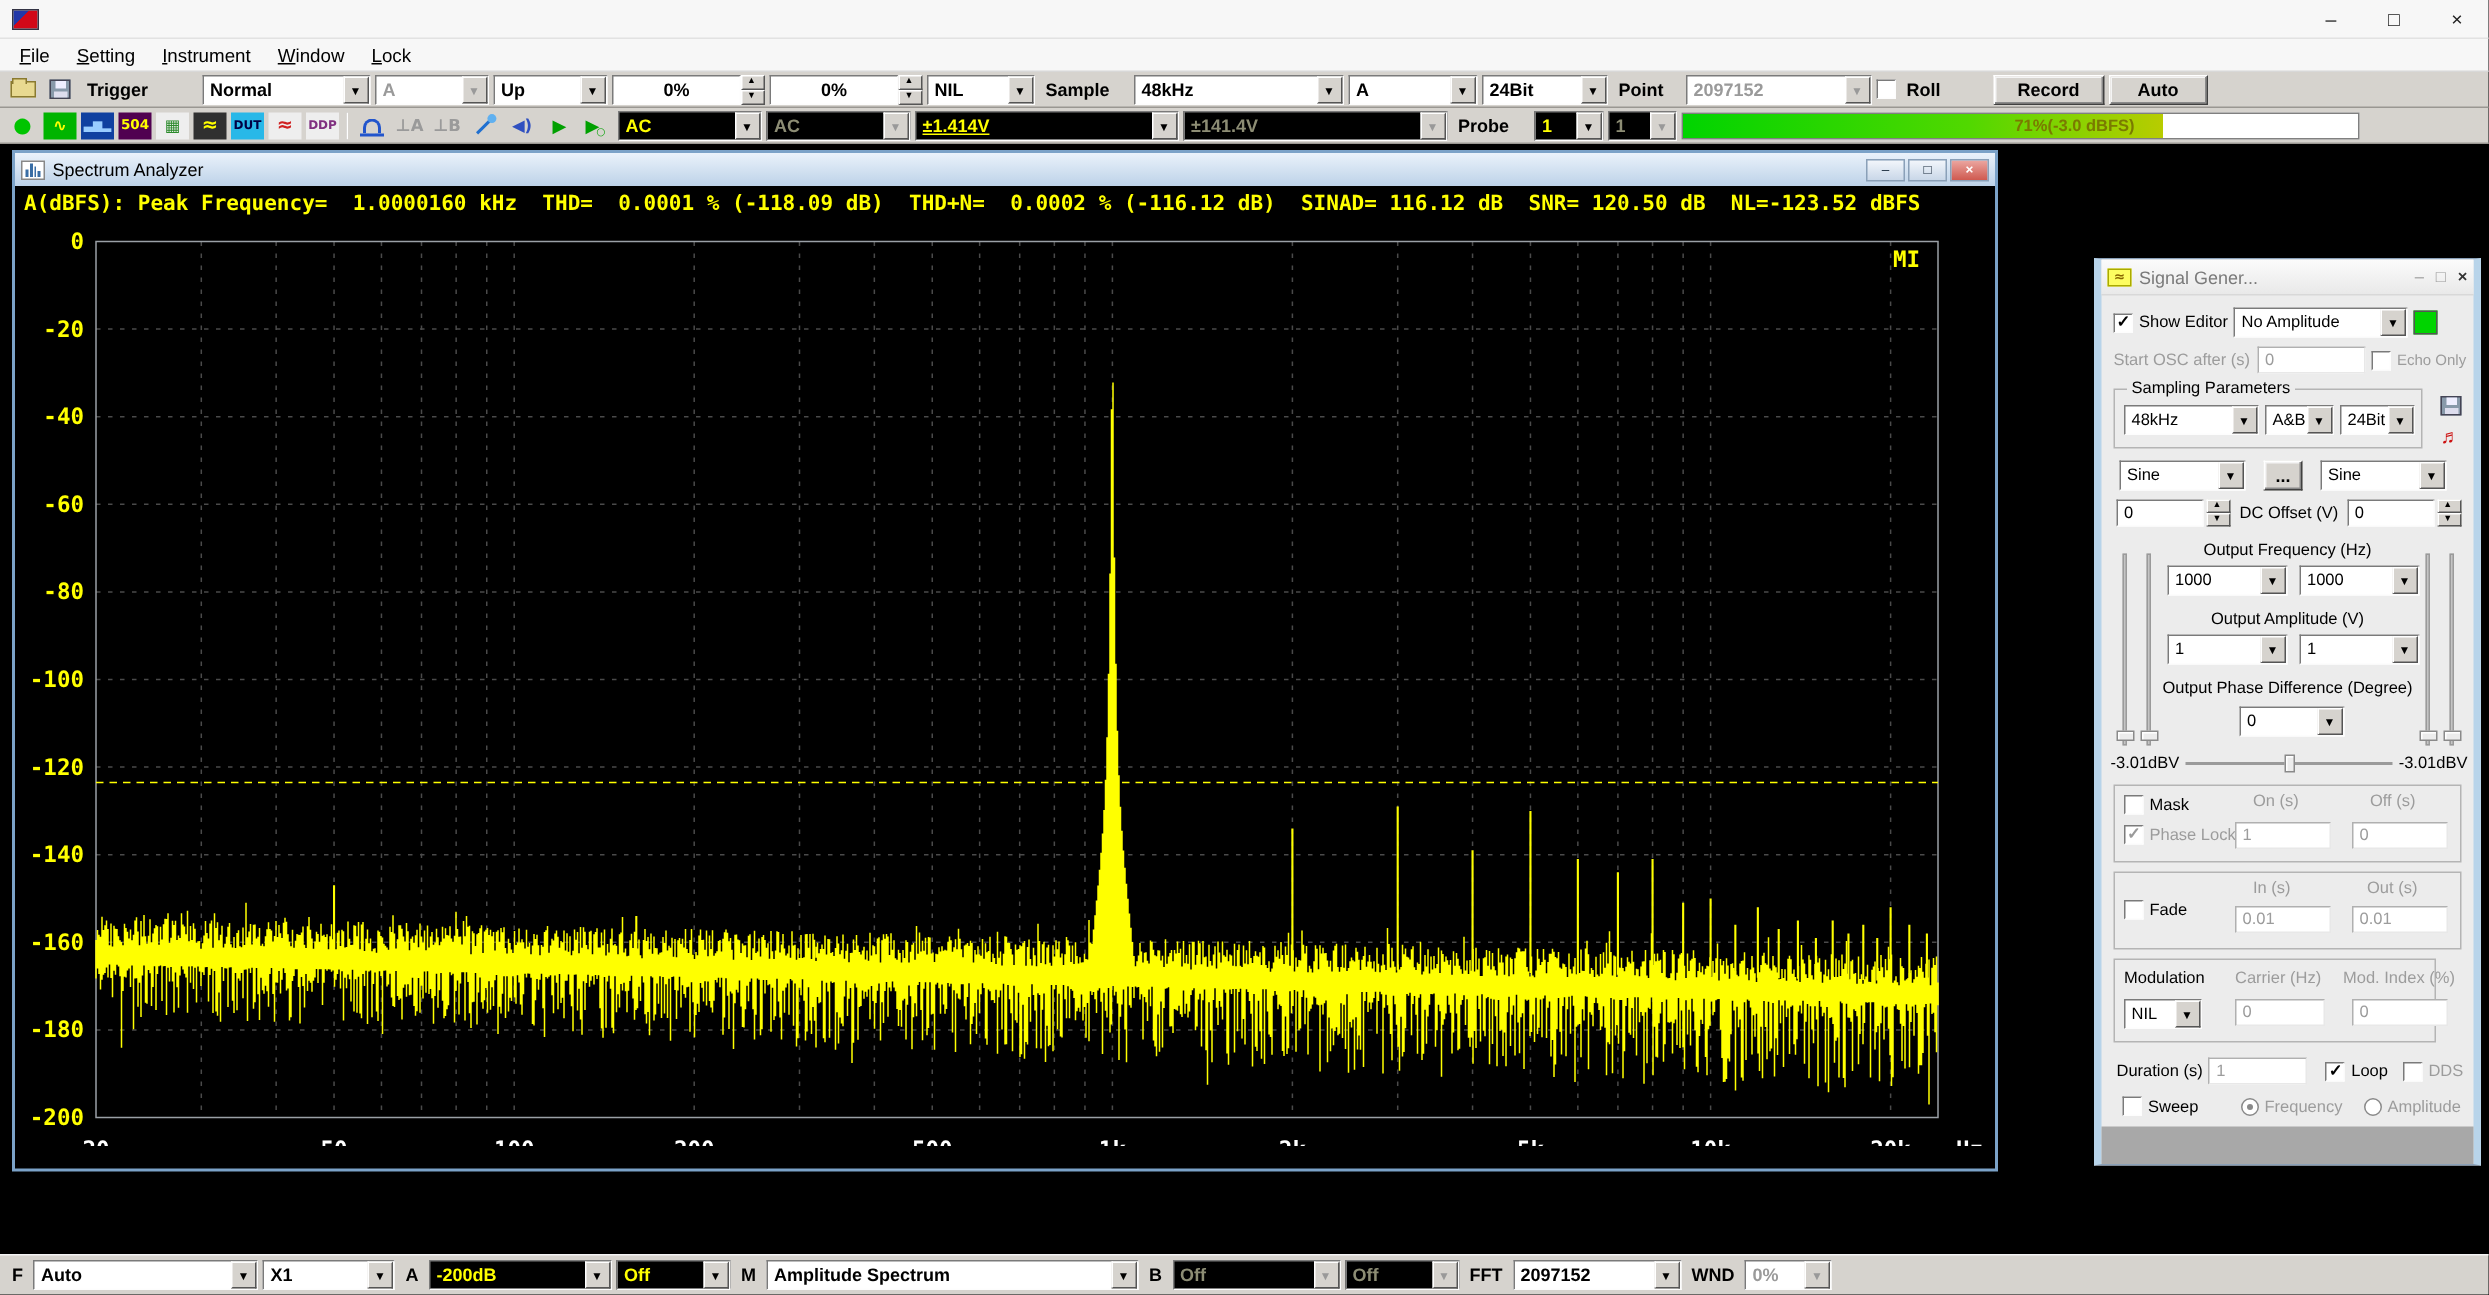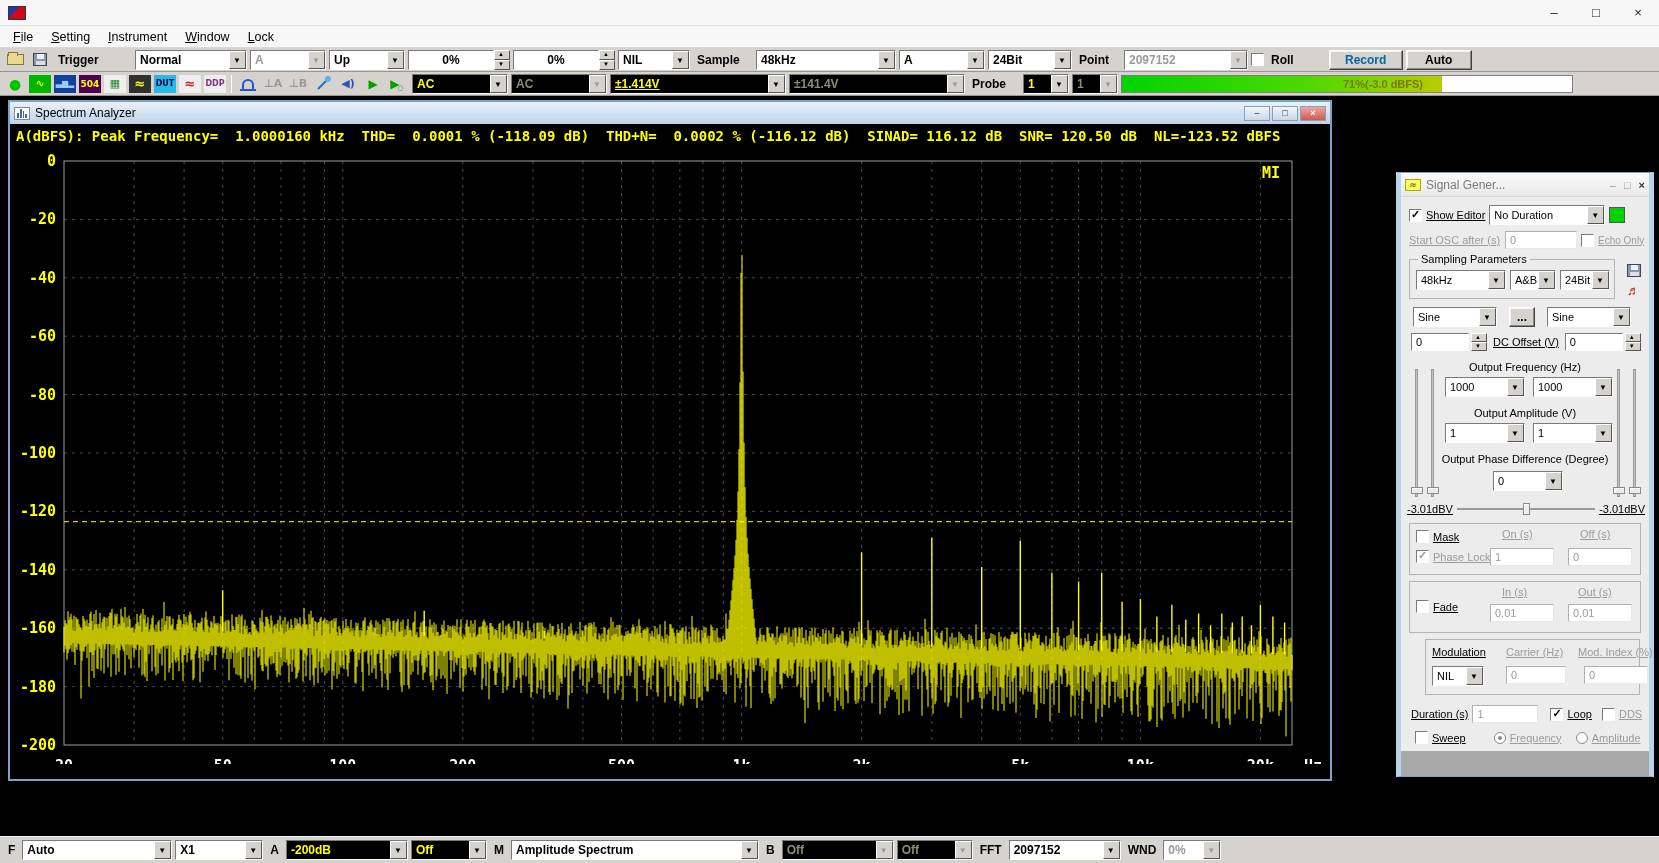--- a/index.html
+++ b/index.html
@@ -50,21 +50,21 @@
   .edit.center { text-align:center; }
   .spin { width:16px; height:20px; display:flex; flex-direction:column; }
   .spin i { flex:1; background:#d6d3ce; border:1px solid; border-color:#fff #555 #555 #fff;
     position:relative; }
   .spin i::after { position:absolute; left:3px; top:0px; font-size:6px; font-style:normal; color:#000;}
   .spin i.up::after { content:"▲"; } .spin i.dn::after { content:"▼"; }
 
   .push { height:20px; background:#d6d3ce; border:1px solid; border-color:#fff #404040 #404040 #fff;
     box-shadow:inset -1px -1px 0 #8a8a8a, inset 1px 1px 0 #f4f4f4;
     font:bold 12px "Liberation Sans",sans-serif; text-align:center; padding-top:2px; }
-  .push.dim { color:#0369a1; }
+  .push.dim { color:#000000; }
 
   .cb { width:13px; height:13px; background:#fff; border:1px solid;
     border-color:#7a7a7a #fdfdfd #fdfdfd #7a7a7a; position:relative; flex:none;}
   .cb.on::after { content:"✓"; position:absolute; left:1px; top:-2px; font-size:11px; font-weight:bold; color:#000;}
   .cb.on.dim::after { color:#9a9a9a; }
   .radio { width:12px; height:12px; border-radius:50%; background:#fff; border:1px solid #8a8a8a; position:relative; flex:none;}
   .radio.sel::after { content:""; position:absolute; left:3px; top:3px; width:4px; height:4px;
     border-radius:50%; background:#8a8a8a; }
 
   
@@ -123,21 +123,21 @@
   .sg-titlebar { height:24px; background:linear-gradient(#fbfbfb,#e9e9e9);
     display:flex; align-items:center; padding:0 4px; border-bottom:1px solid #d8d8d8;}
   .sg-icon { width:16px; height:12px; background:#fdfd60; color:#886600;
     font:bold 9px "DejaVu Sans",sans-serif; line-height:11px; text-align:center;
     border:1px solid #aa0; margin-right:5px;}
   .sg-title { color:#7a7a7a; font-size:12px; }
   .sg-btns { margin-left:auto; display:flex; gap:8px; }
   .sg-btn { font-size:11px; color:#9a9a9a; }
   .sg-btn.close { color:#333; font-weight:bold; }
   .sg .row { position:absolute; display:flex; align-items:center; gap:4px; }
-  .sg .txt { white-space:nowrap; color:#000;text-decoration:underline; }
+  .sg .txt { white-space:nowrap; color:#000; }
   .sg .txt.dim { color:#9c9c9c; }
   .sg .combo .val { font:11px "Liberation Sans",sans-serif; padding-top:3px;}
   .sg .edit { font:11px "Liberation Sans",sans-serif; height:18px; }
   .sg .edit.dim { color:#9c9c9c; border-color:#b0b0b0 #e8e8e8 #e8e8e8 #b0b0b0;}
   .sg .grp { position:absolute; border:1px solid #b4b4b4; }
   .sg .grp-lbl { position:absolute; top:-7px; left:8px; background:#ececec; padding:0 3px;
     white-space:nowrap; }
   .sg .ctr { position:absolute; width:100%; text-align:center; color:#000;}
   .vslider { position:absolute; width:3px; background:#c4c4c4; border:1px solid #9a9a9a;}
   .vslider .vh { position:absolute; left:-5px; bottom:2px; width:12px; height:7px;
@@ -346,21 +346,21 @@
         <span class="sg-btn">–</span>
         <span class="sg-btn">□</span>
         <span class="sg-btn close">×</span>
       </span>
     </div>
 
     <div class="row" style="left:8px;top:32px">
       <span class="cb on"></span>
       <span class="txt">Show Editor</span>
       <div class="combo" style="width:116px">
-          <span class="val">No Duration</span>
+          <span class="val">No Amplitude</span>
           <span class="arr"></span>
         </div>
       <span class="greenbtn"></span>
     </div>
 
     <div class="row" style="left:8px;top:58px">
       <span class="txt dim" style="width:92px">Start OSC after (s)</span>
       <div class="edit dim" style="width:72px">0</div>
       <span class="cb"></span>
       <span class="txt dim" style="font-size:10px">Echo Only</span>
@@ -486,21 +486,21 @@
       <span class="txt dim" style="position:absolute;left:92px;top:4px">In (s)</span>
       <span class="txt dim" style="position:absolute;left:168px;top:4px">Out (s)</span>
       <div class="row" style="left:6px;top:18px">
         <span class="cb"></span>
         <span class="txt">Fade</span>
       </div>
       <div class="edit dim" style="position:absolute;left:80px;top:22px;width:64px">0.01</div>
       <div class="edit dim" style="position:absolute;left:158px;top:22px;width:64px">0.01</div>
     </div>
 
-    <div class="grp" style="left:24px;top:466px;width:215px;height:56px">
+    <div class="grp" style="left:8px;top:466px;width:215px;height:56px">
       <span class="txt" style="position:absolute;left:6px;top:6px">Modulation</span>
       <span class="txt dim" style="position:absolute;left:80px;top:6px">Carrier (Hz)</span>
       <span class="txt dim" style="position:absolute;left:152px;top:6px">Mod. Index (%)</span>
       <div class="combo" style="position:absolute;left:6px;top:26px;width:52px">
           <span class="val">NIL</span>
           <span class="arr"></span>
         </div>
       <div class="edit dim" style="position:absolute;left:80px;top:26px;width:60px">0</div>
       <div class="edit dim" style="position:absolute;left:158px;top:26px;width:64px">0</div>
     </div>

